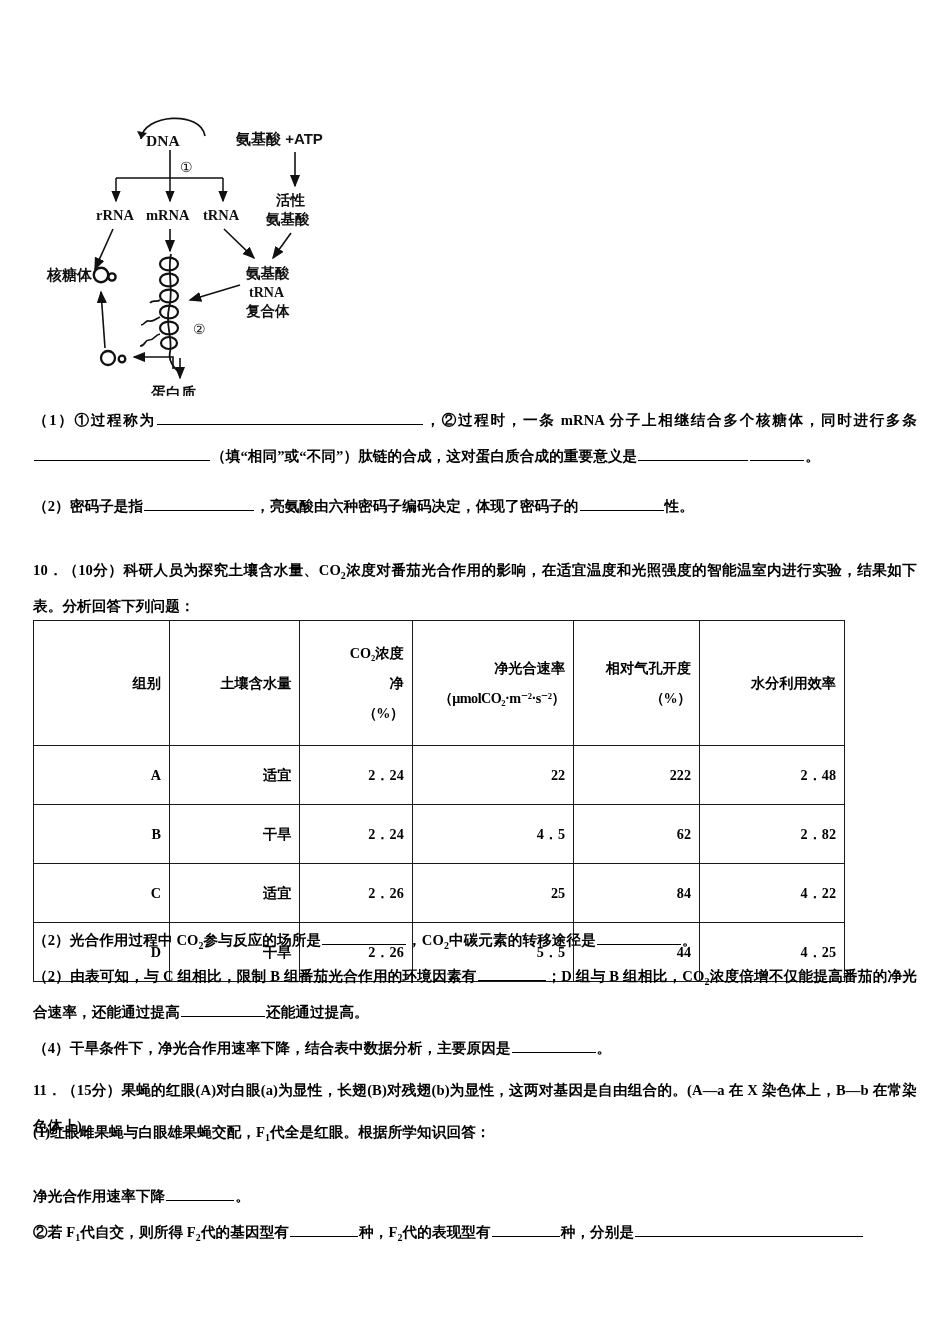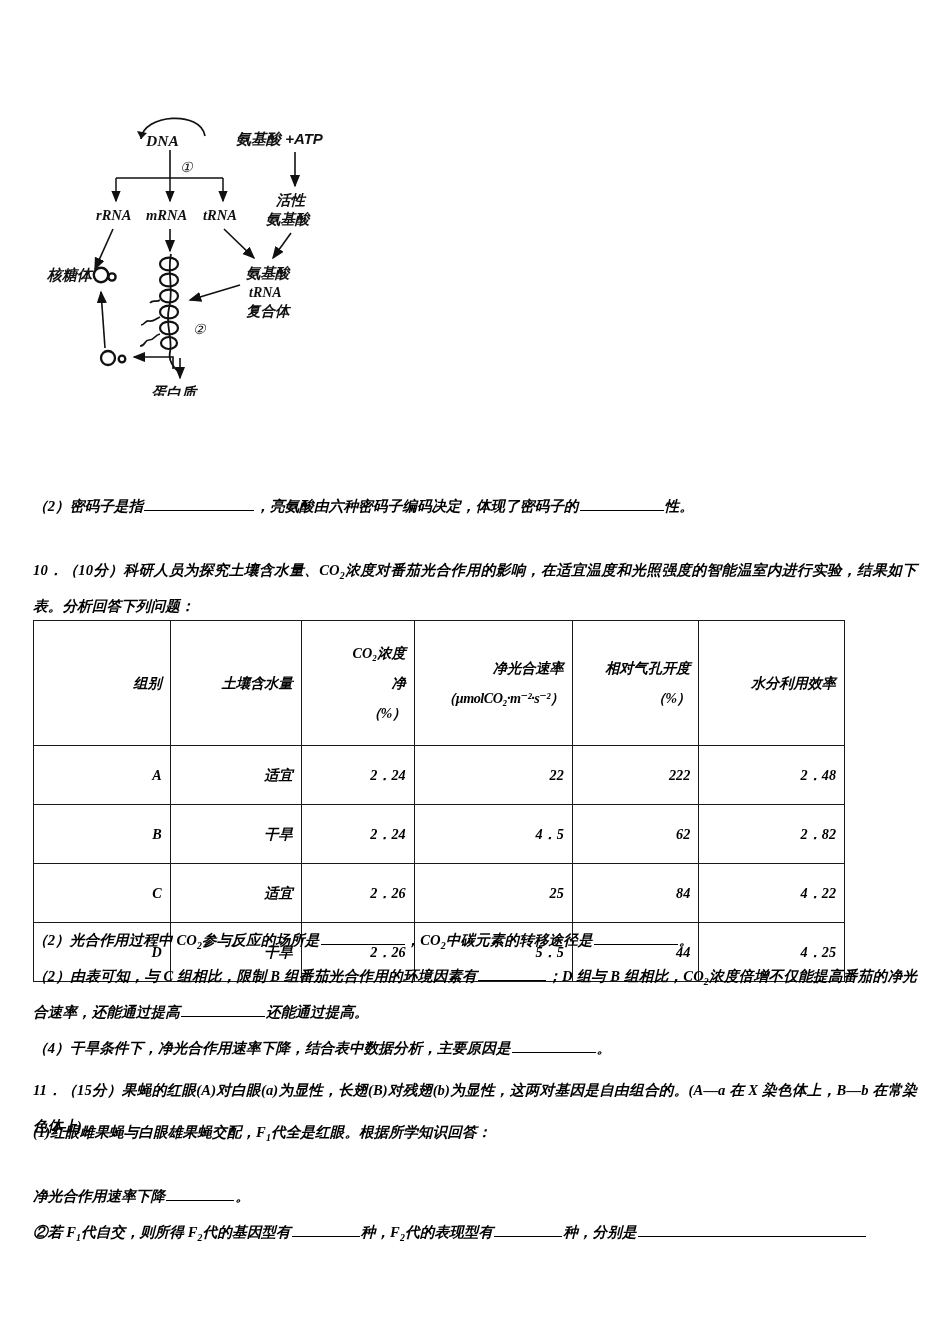--- a/index.html
+++ b/index.html
@@ -15,21 +15,20 @@
     color: #000000;
     overflow: hidden;
   }
 
   .page {
     position: relative;
     width: 928px;
     height: 1344px;
     padding: 0;
     box-sizing: border-box;
-    font-style: italic;
   }
 
   
   .figure {
     position: absolute;
     left: 33px;
     top: 86px;
     width: 360px;
     height: 310px;
   }
@@ -190,20 +189,25 @@
 
       <line x1="72" y1="262" x2="68" y2="206" stroke="#111" stroke-width="1.6" marker-end="url(#ah)"></line>
 
       <path d="M140,283 L140,271 L101,271" fill="none" stroke="#111" stroke-width="1.6" marker-end="url(#ah)"></path>
 
       <line x1="147" y1="272" x2="147" y2="292" stroke="#111" stroke-width="1.6" marker-end="url(#ah)"></line>
       <text x="118" y="312" font-family="'Liberation Sans',sans-serif" font-size="15" font-weight="bold" fill="#111">蛋白质</text>
     </svg>
   </div>
 
+  <div class="tblock" style="top:402px;">
+    <p>
+      <span>（1）①过程称为</span><span class="blank u-mega"></span><span>，②过程时，一条 mRNA 分子上相继结合多个核糖体，同时进行多条</span><span class="blank u-xxl"></span><span>（填“相同”或“不同”）肽链的合成，这对蛋白质合成的重要意义是</span><span class="blank u-l"></span><span class="blank u-xs"></span><span>。</span>
+    </p>
+  </div>
 
   <div class="tblock" style="top:488px;">
     <p>
       <span>（2）密码子是指</span><span class="blank u-l"></span><span>，亮氨酸由六种密码子编码决定，体现了密码子的</span><span class="blank u-m"></span><span>性。</span>
     </p>
   </div>
 
   <div class="tblock" style="top:552px;">
     <p>
       <span>10．</span><span>（10分）</span><span>科研人员为探究土壤含水量、CO</span><sub>2</sub><span>浓度对番茄光合作用的影响，在适宜温度和光照强度的智能温室内进行实验，结果如下表。分析回答下列问题：</span>

